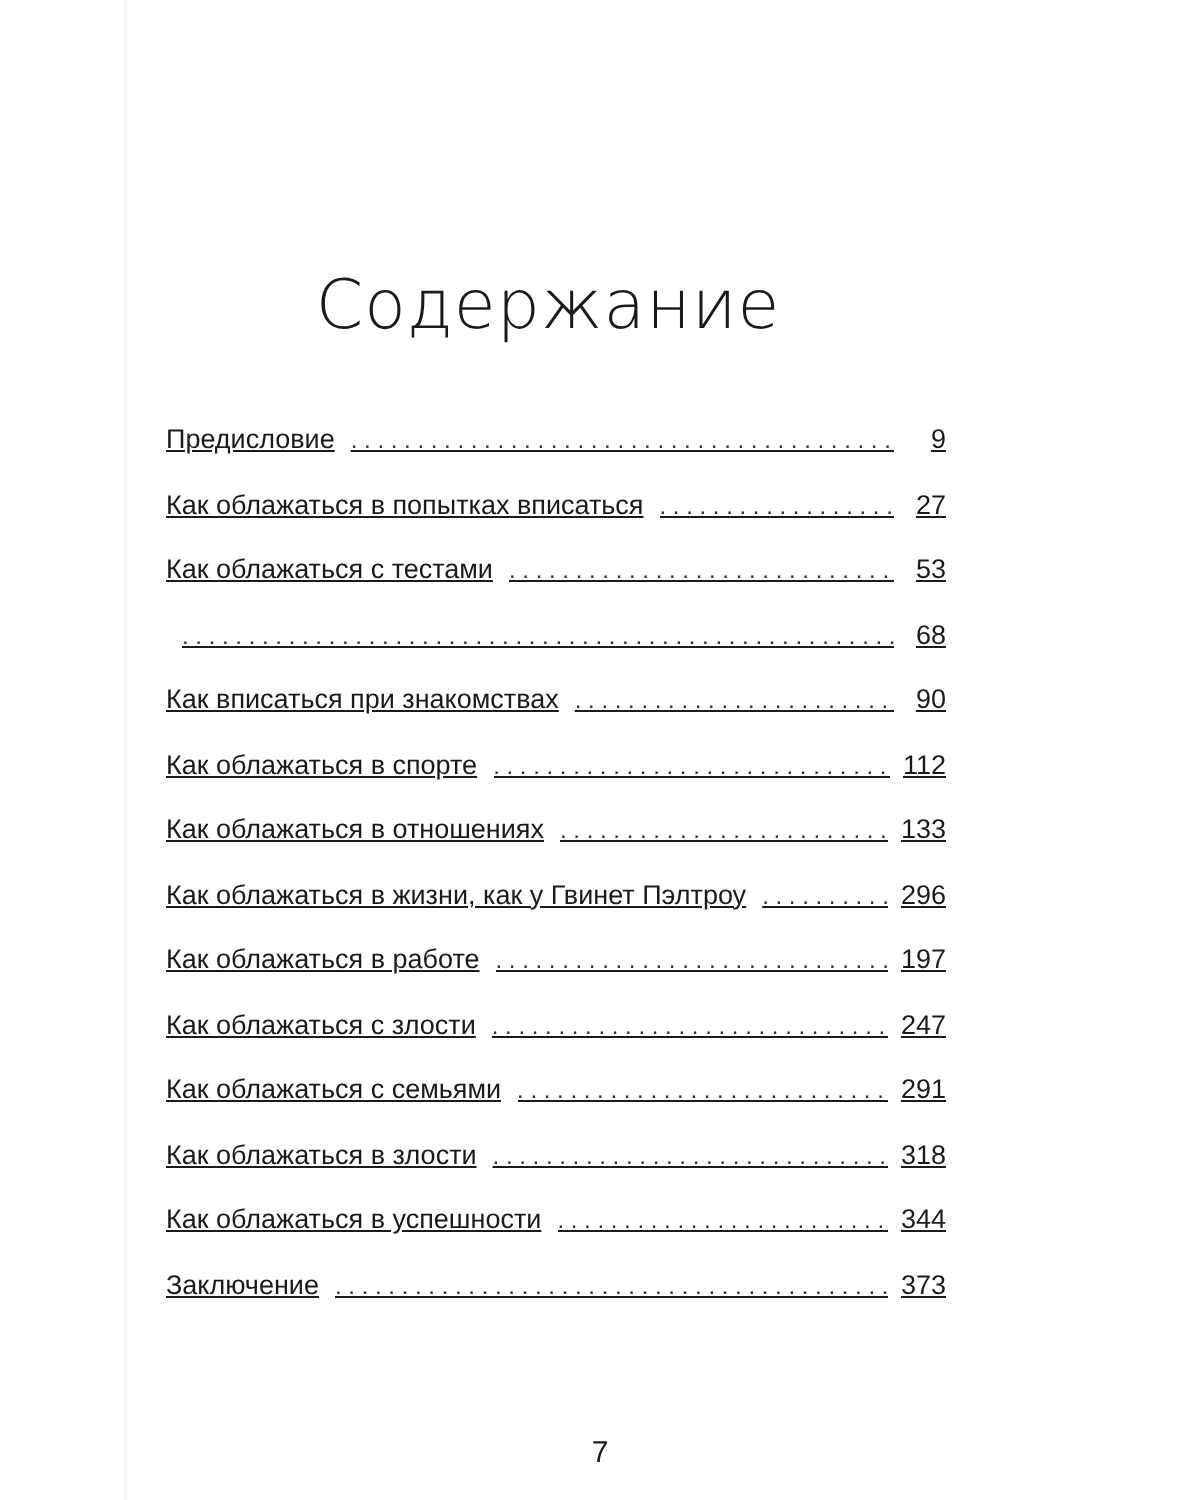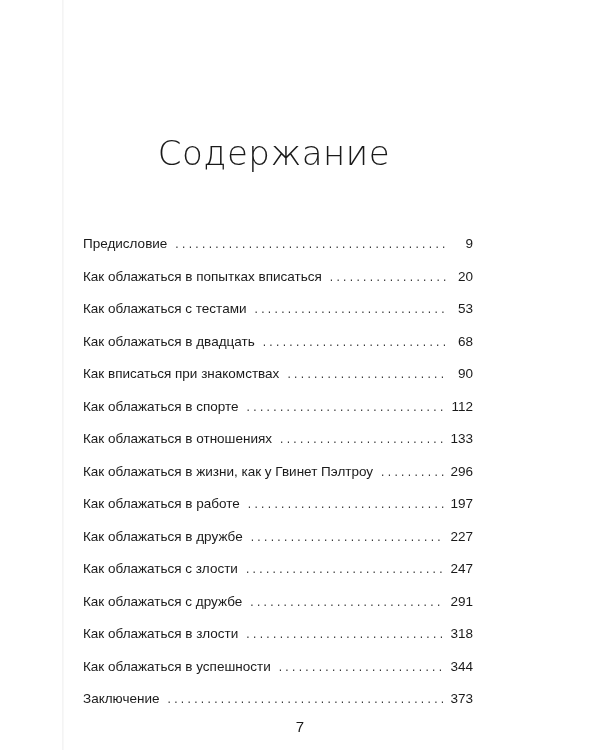--- a/index.html
+++ b/index.html
@@ -33,26 +33,27 @@
       width: 548px;
       text-align: center;
       font-family: "DejaVu Sans", sans-serif;
       font-weight: 300;
       font-size: 34px;
       letter-spacing: 0.5px;
       color: #1a1a1a;
     }
     .toc {
       position: absolute;
-      top: 236px;
+      top: 212px;
       left: 83px;
       width: 390px;
       margin: 0;
       padding: 0;
       list-style: none;
+      text-decoration: underline;
     }
     .toc-row {
       display: flex;
       align-items: baseline;
       height: 32.5px;
       font-size: 13.5px;
       color: #1a1a1a;
       white-space: nowrap;
     }
     .toc-label {
@@ -95,29 +96,28 @@
 
   <ul class="toc">
     <li class="toc-row">
       <span class="toc-label">Предисловие</span>
       <span class="toc-dots"></span>
       <span class="toc-page">9</span>
     </li>
     <li class="toc-row">
       <span class="toc-label">Как облажаться в попытках вписаться</span>
       <span class="toc-dots"></span>
-      <span class="toc-page">20</span>
+      <span class="toc-page">27</span>
     </li>
     <li class="toc-row">
       <span class="toc-label">Как облажаться с тестами</span>
       <span class="toc-dots"></span>
       <span class="toc-page">53</span>
     </li>
     <li class="toc-row">
-      <span class="toc-label">Как облажаться в двадцать</span>
       <span class="toc-dots"></span>
       <span class="toc-page">68</span>
     </li>
     <li class="toc-row">
       <span class="toc-label">Как вписаться при знакомствах</span>
       <span class="toc-dots"></span>
       <span class="toc-page">90</span>
     </li>
     <li class="toc-row">
       <span class="toc-label">Как облажаться в спорте</span>
@@ -133,31 +133,26 @@
       <span class="toc-label">Как облажаться в жизни, как у Гвинет Пэлтроу</span>
       <span class="toc-dots"></span>
       <span class="toc-page">296</span>
     </li>
     <li class="toc-row">
       <span class="toc-label">Как облажаться в работе</span>
       <span class="toc-dots"></span>
       <span class="toc-page">197</span>
     </li>
     <li class="toc-row">
-      <span class="toc-label">Как облажаться в дружбе</span>
-      <span class="toc-dots"></span>
-      <span class="toc-page">227</span>
-    </li>
-    <li class="toc-row">
       <span class="toc-label">Как облажаться с злости</span>
       <span class="toc-dots"></span>
       <span class="toc-page">247</span>
     </li>
     <li class="toc-row">
-      <span class="toc-label">Как облажаться с дружбе</span>
+      <span class="toc-label">Как облажаться с семьями</span>
       <span class="toc-dots"></span>
       <span class="toc-page">291</span>
     </li>
     <li class="toc-row">
       <span class="toc-label">Как облажаться в злости</span>
       <span class="toc-dots"></span>
       <span class="toc-page">318</span>
     </li>
     <li class="toc-row">
       <span class="toc-label">Как облажаться в успешности</span>

